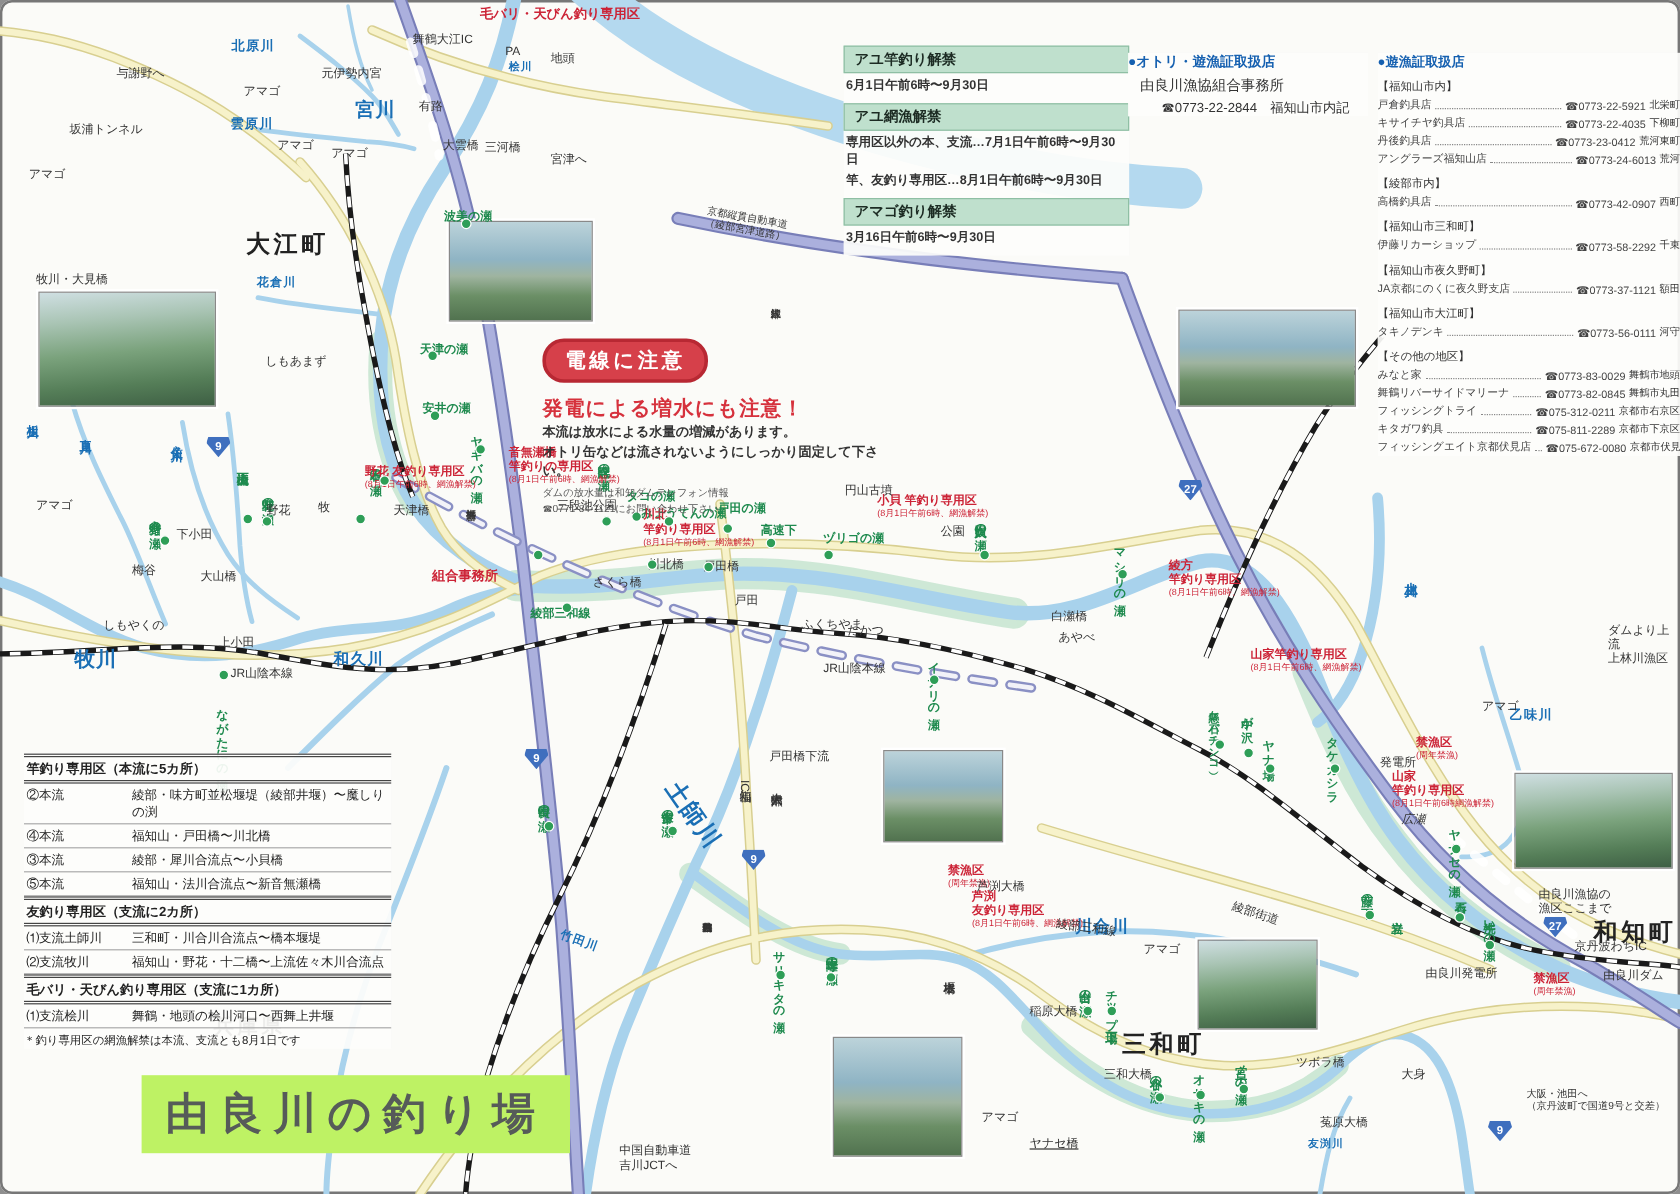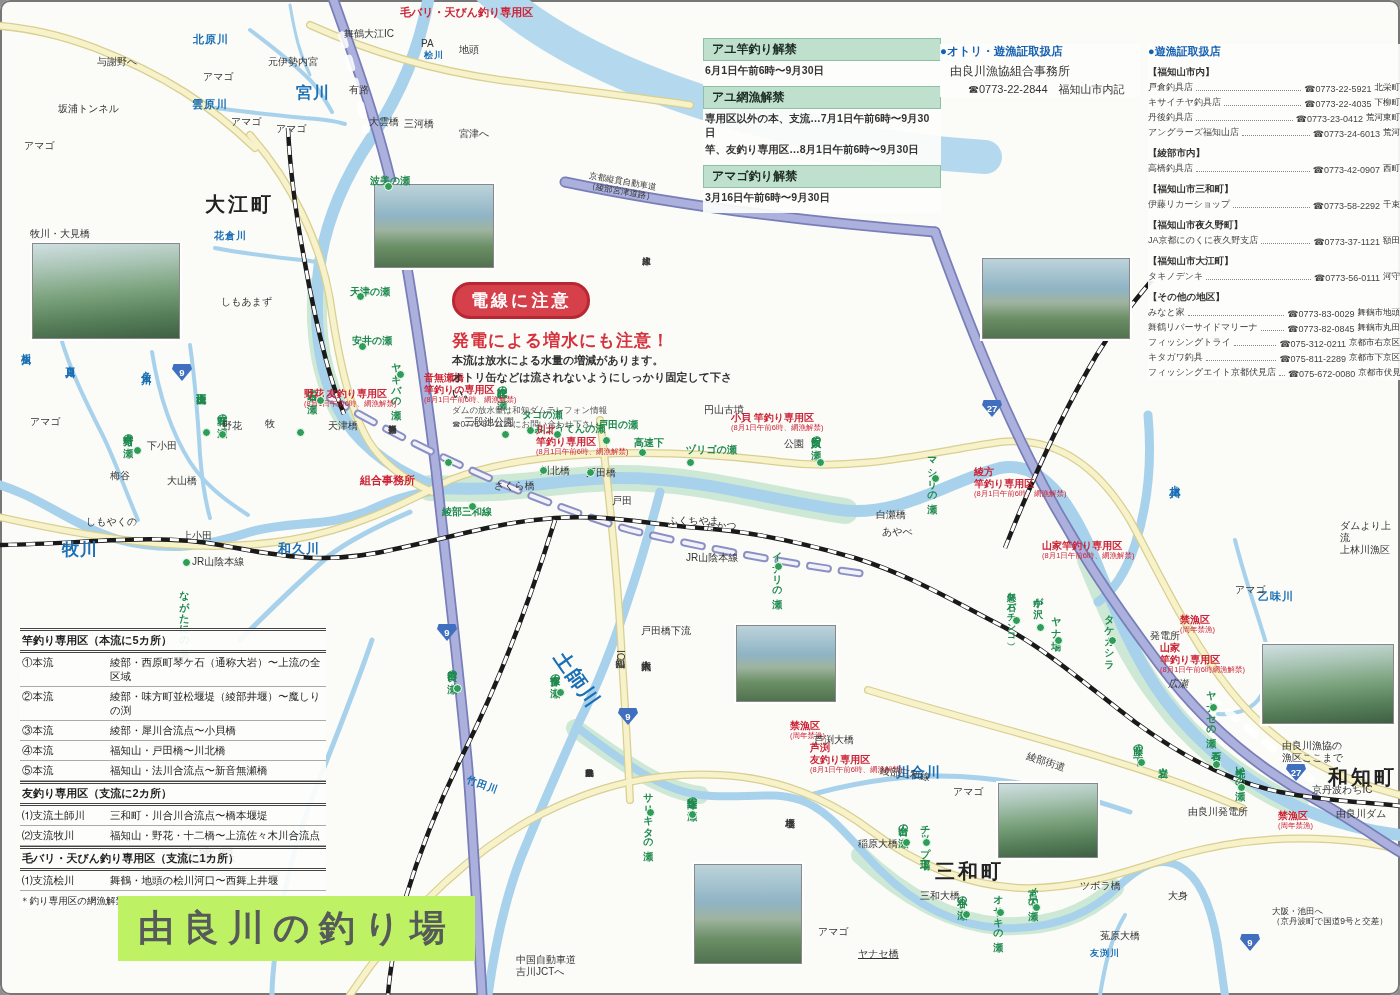--- a/index.html
+++ b/index.html
@@ -29,21 +29,21 @@
   .season{left:703px;top:38px;width:238px;}
   .sbox{margin-bottom:8px;}
   .shead{background:#bfe0cd;border:1px solid #8fbfa4;padding:2px 8px;font-weight:700;font-size:12px;color:#1c2b23;}
   .sline{padding:3px 2px 0;font-size:10.5px;color:#333;font-weight:700;}
   .otori{left:940px;top:44px;width:200px;font-size:11px;}
   .o-head{color:#1560b0;font-weight:700;font-size:11.5px;}
   .o-name{color:#333;font-size:12px;margin:4px 0 0 10px;}
   .o-phone{color:#333;font-size:11px;margin:2px 0 0 28px;}
   .shops{left:1148px;top:44px;width:252px;font-size:9px;color:#444;}
   .sh-head{color:#1560b0;font-weight:700;font-size:11px;margin-bottom:2px;}
-  .sh-area{font-weight:700;color:#333;margin:7px 0 1px;font-size:9.5px;}
+  .sh-area{font-weight:400;color:#333;margin:7px 0 1px;font-size:9.5px;}
   .sh-row{display:flex;align-items:flex-end;gap:3px;padding:1px 0;}
   .sh-name{white-space:nowrap;}
   .sh-lead{flex:1;border-bottom:1px dotted #888;margin-bottom:3px;min-width:6px;}
   .sh-phone{white-space:nowrap;}
   .sh-place{white-space:nowrap;font-size:8.5px;color:#333;}
   .warning{left:452px;top:282px;width:300px;background:transparent;}
   .w-bubble{display:inline-block;background:#d6404a;color:#fff;font-weight:900;font-size:17px;
             padding:4px 16px;border-radius:18px;border:3px solid #b82833;letter-spacing:3px;}
   .w-head{color:#d6313c;font-weight:900;font-size:17px;margin-top:10px;letter-spacing:1px;}
   .w-line{color:#333;font-weight:700;font-size:11px;line-height:1.5;}
@@ -474,36 +474,32 @@
     <div class="w-head">発電による増水にも注意！</div>
     <div class="w-line">本流は放水による水量の増減があります。</div>
     <div class="w-line">オトリ缶などは流されないようにしっかり固定して下さい。</div>
     <div class="w-note">ダムの放水量は和知ダムテレフォン情報</div>
     <div class="w-note">☎0771-84-1121にお問い合わせ下さい</div>
   </div>
 
   <div class="panel legend" id="legend">
       <div class="leg-head">竿釣り専用区（本流に5カ所）</div>
       <div class="leg-row">
-        <span class="leg-no">①本流</span>
-        <span class="leg-desc">綾部・西原町琴ケ石（通称大岩）〜上流の全区域</span>
-      </div>
-      <div class="leg-row">
         <span class="leg-no">②本流</span>
         <span class="leg-desc">綾部・味方町並松堰堤（綾部井堰）〜魔しりの渕</span>
       </div>
       <div class="leg-row">
+        <span class="leg-no">④本流</span>
+        <span class="leg-desc">福知山・戸田橋〜川北橋</span>
+      </div>
+      <div class="leg-row">
         <span class="leg-no">③本流</span>
         <span class="leg-desc">綾部・犀川合流点〜小貝橋</span>
       </div>
       <div class="leg-row">
-        <span class="leg-no">④本流</span>
-        <span class="leg-desc">福知山・戸田橋〜川北橋</span>
-      </div>
-      <div class="leg-row">
         <span class="leg-no">⑤本流</span>
         <span class="leg-desc">福知山・法川合流点〜新音無瀬橋</span>
       </div>
       <div class="leg-head">友釣り専用区（支流に2カ所）</div>
       <div class="leg-row">
         <span class="leg-no">⑴支流土師川</span>
         <span class="leg-desc">三和町・川合川合流点〜橋本堰堤</span>
       </div>
       <div class="leg-row">
         <span class="leg-no">⑵支流牧川</span>

